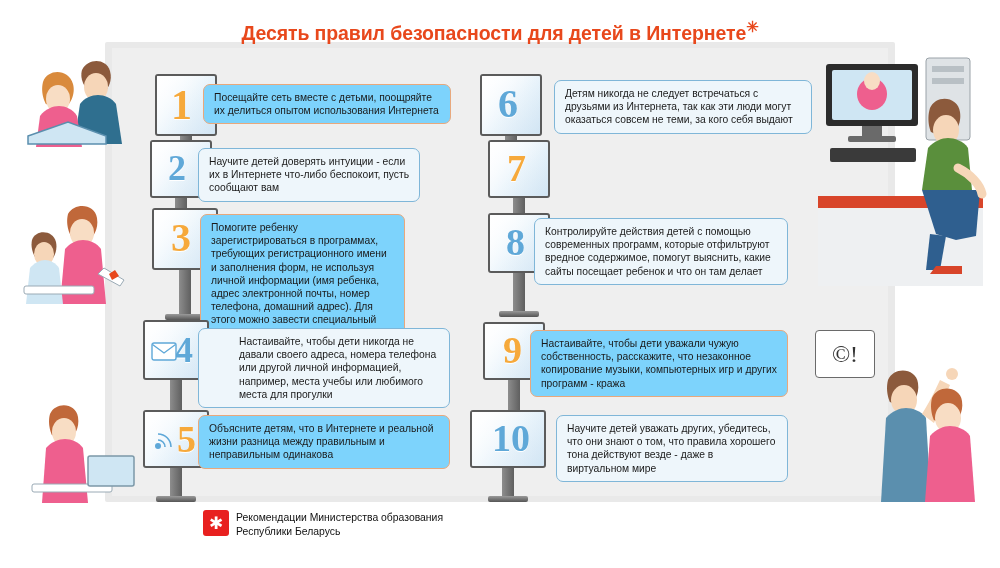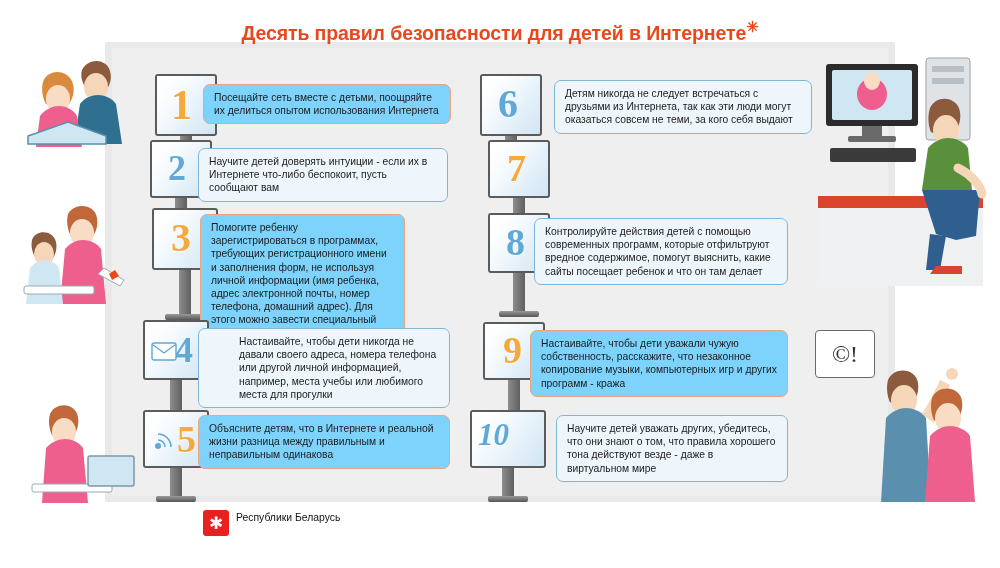--- a/index.html
+++ b/index.html
@@ -280,21 +280,21 @@
   <div class="callout" style="left:203px;top:84px;width:248px;">
     <span>Посещайте сеть вместе с детьми, поощряйте их делиться опытом использования Интернета</span>
   </div>
 
   <div class="monitor" style="left:150px;top:140px;">
     <div class="screen" style="width:62px;height:58px;"></div>
     <div class="num blue" style="left:18px;top:10px;font-size:36px;">2</div>
     <div class="stand neck" style="left:25px;top:58px;height:20px;"></div>
     <div class="stand base" style="left:11px;top:78px;width:40px;"></div>
   </div>
-  <div class="callout blue" style="left:198px;top:148px;width:250px;">
+  <div class="callout blue" style="left:198px;top:148px;width:222px;">
     <span>Научите детей доверять интуиции - если их в Интернете что-либо беспокоит, пусть сообщают вам</span>
   </div>
 
   <div class="monitor" style="left:152px;top:208px;">
     <div class="screen" style="width:66px;height:62px;"></div>
     <div class="num" style="left:19px;top:10px;font-size:40px;">3</div>
     <div class="stand neck" style="left:27px;top:62px;height:44px;"></div>
     <div class="stand base" style="left:13px;top:106px;width:40px;"></div>
   </div>
   <div class="callout" style="left:200px;top:214px;width:205px;">
@@ -362,28 +362,29 @@
     <div class="num" style="left:20px;top:9px;font-size:38px;">9</div>
     <div class="stand neck" style="left:25px;top:58px;height:34px;"></div>
     <div class="stand base" style="left:11px;top:92px;width:40px;"></div>
   </div>
   <div class="callout" style="left:530px;top:330px;width:258px;">
     <span>Настаивайте, чтобы дети уважали чужую собственность, расскажите, что незаконное копирование музыки, компьютерных игр и других программ - кража</span>
   </div>
 
   <div class="monitor" style="left:470px;top:410px;">
     <div class="screen" style="width:76px;height:58px;"></div>
-    <div class="num blue" style="left:8px;top:9px;font-size:31px;font-style:italic;">10</div>
+    <div class="num blue" style="left:22px;top:9px;font-size:38px;">10</div>
     <div class="stand neck" style="left:32px;top:58px;height:28px;"></div>
     <div class="stand base" style="left:18px;top:86px;width:40px;"></div>
   </div>
   <div class="callout blue" style="left:556px;top:415px;width:232px;">
     <span>Научите детей уважать других, убедитесь, что они знают о том, что правила хорошего тона действуют везде - даже в виртуальном мире</span>
   </div>
 
   <div class="footer-logo">
     <span class="star">✱</span>
   </div>
   <div class="footer-text">
+    <div>Рекомендации Министерства образования</div>
     <div>Республики Беларусь</div>
   </div>
 
 </div>
 
 </body></html>

